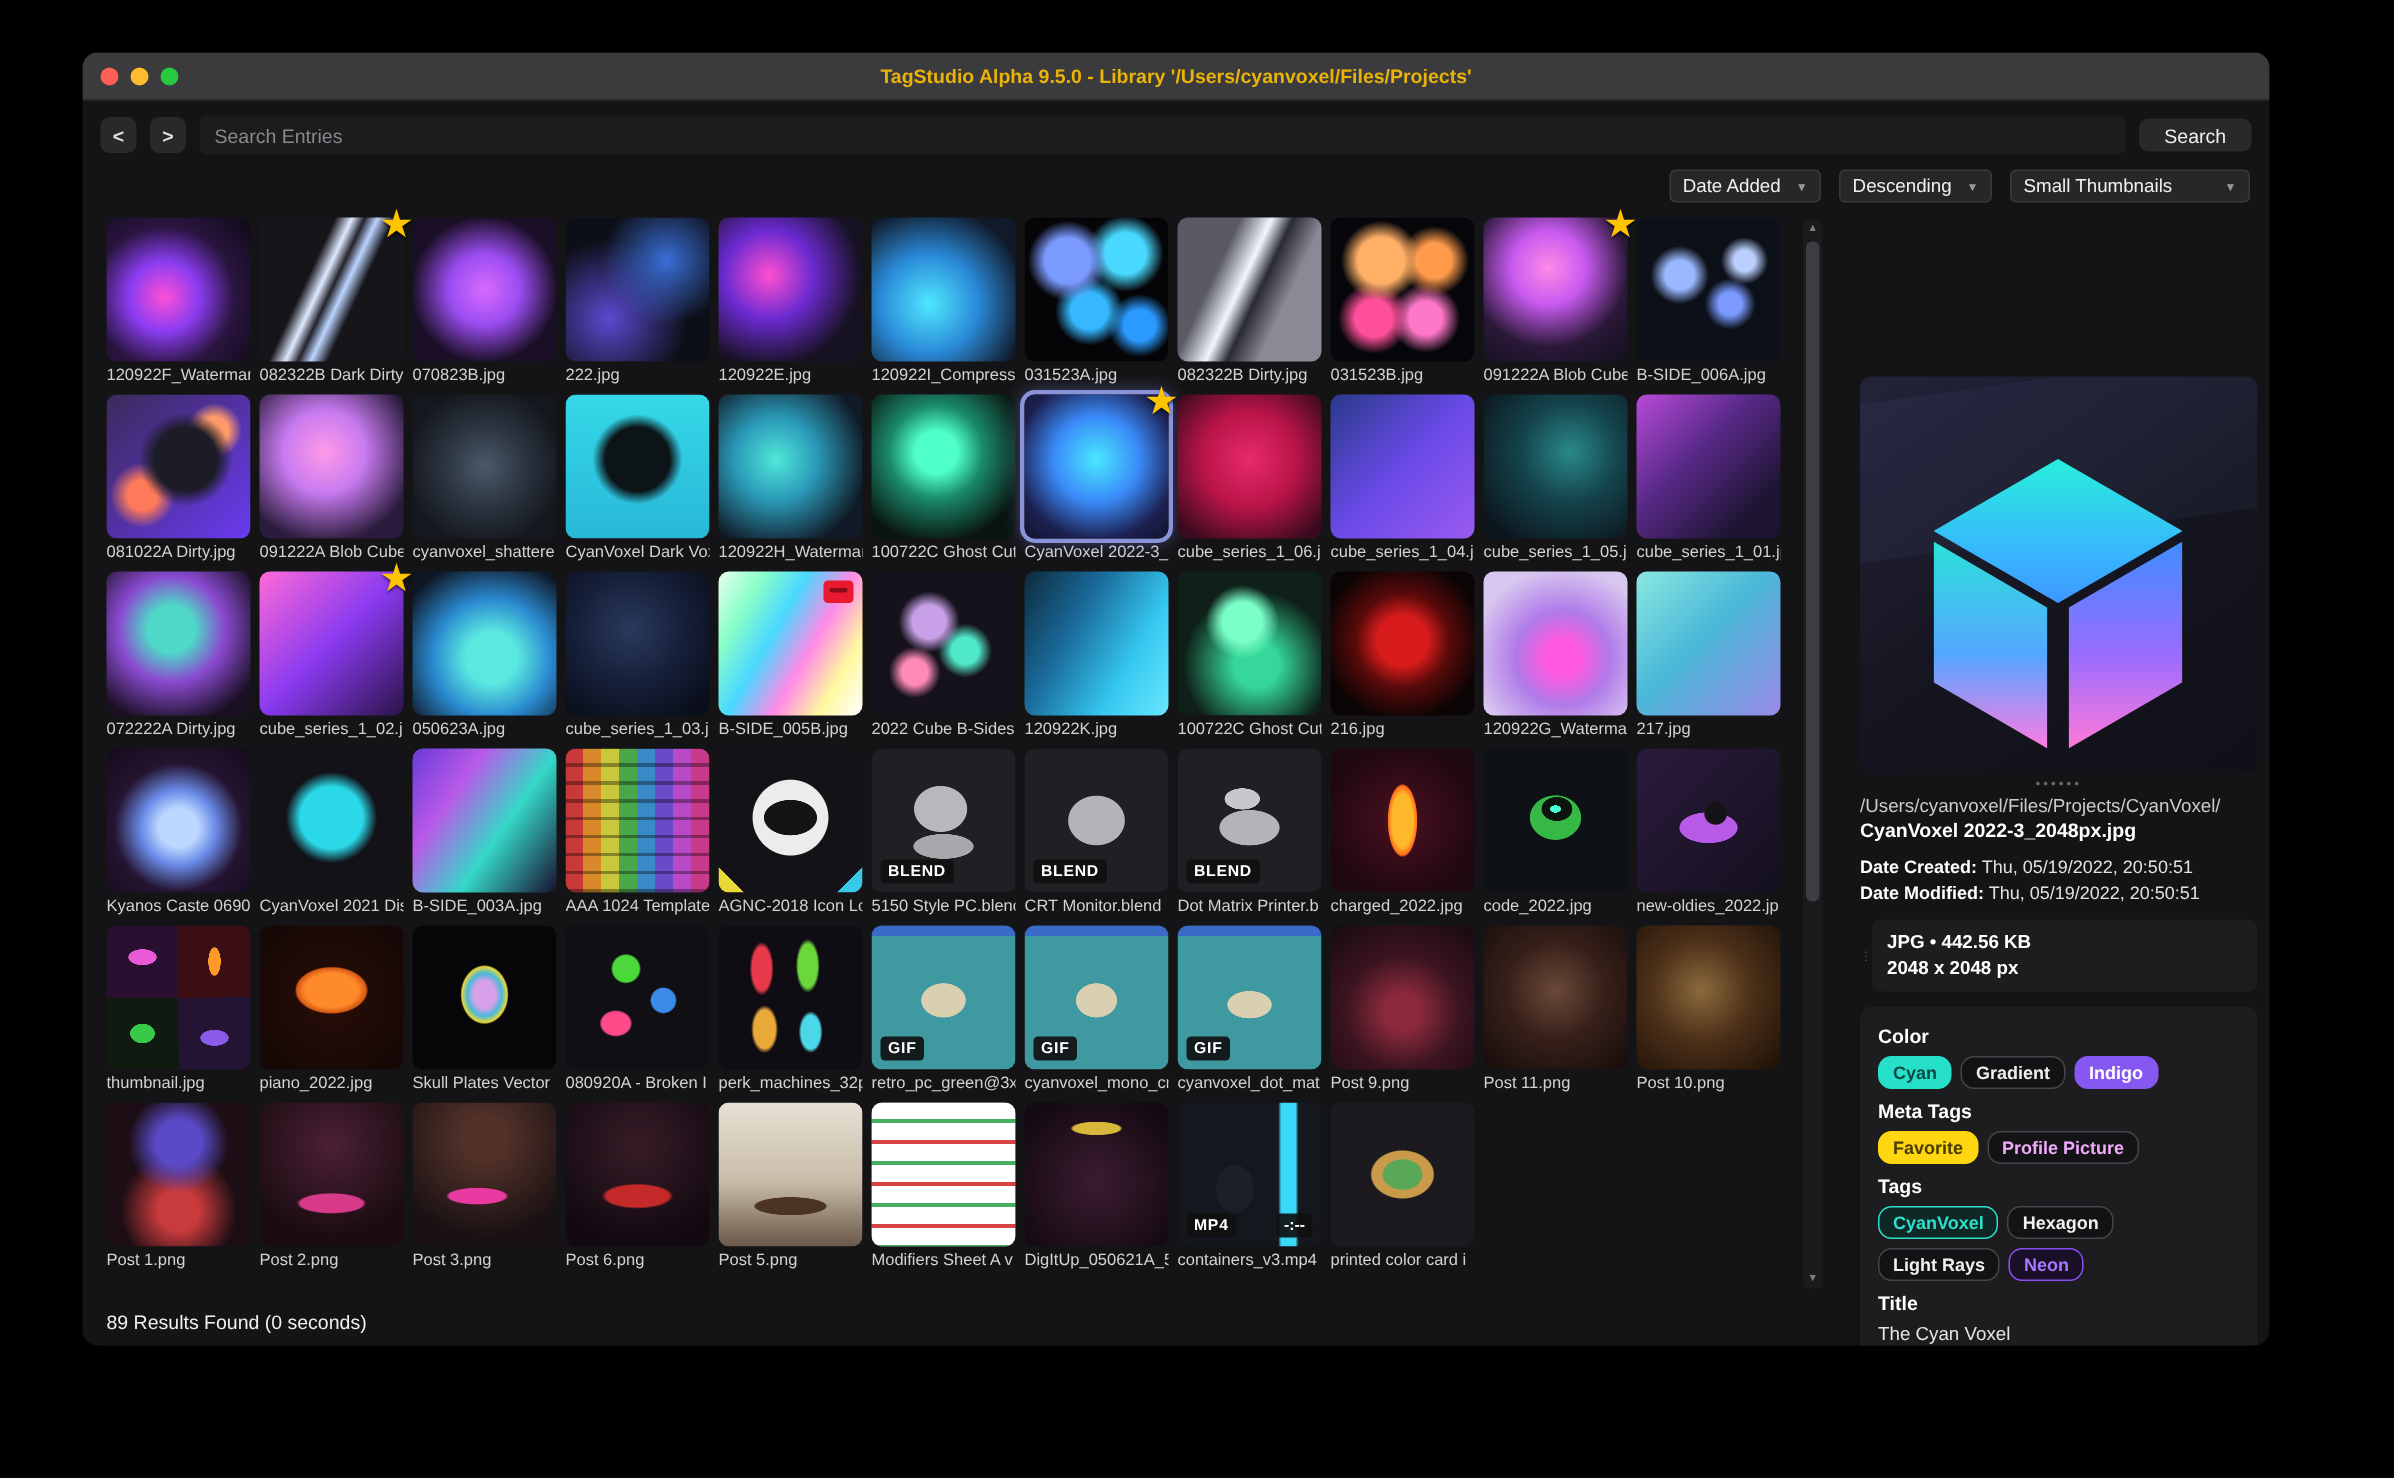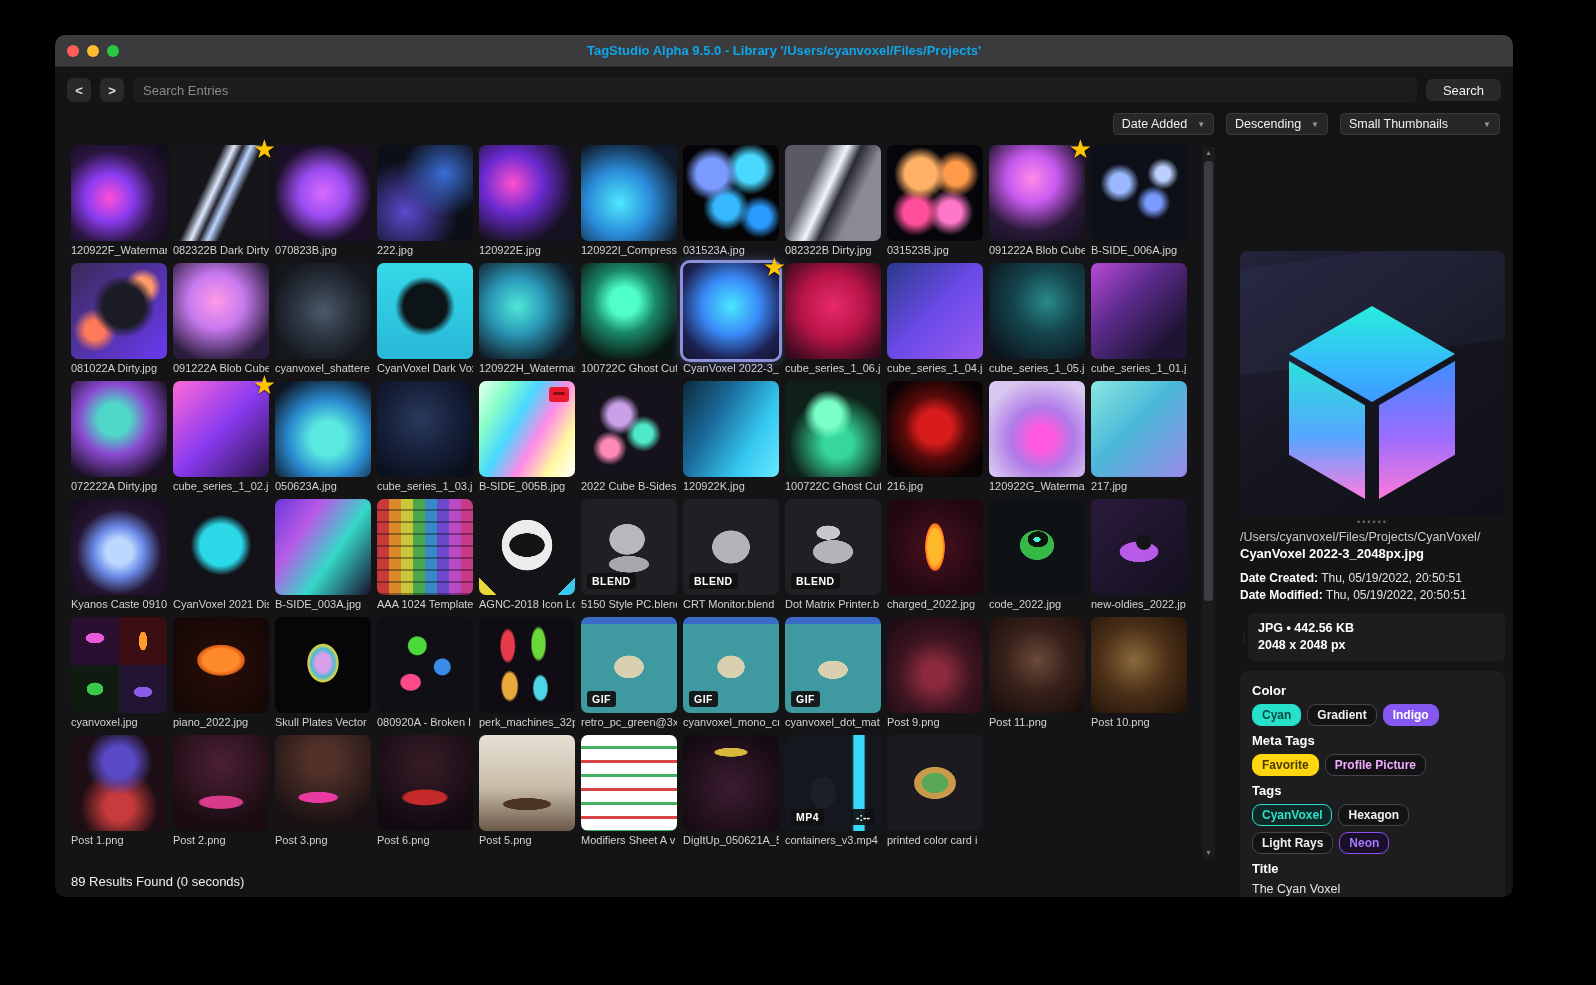--- a/index.html
+++ b/index.html
@@ -5,21 +5,21 @@
   * { margin:0; padding:0; box-sizing:border-box; }
   html,body { width:1596px; height:985px; background:#000; overflow:hidden;
     font-family:"Liberation Sans", sans-serif; }
   .window { position:absolute; left:55px; top:35px; width:1458px; height:862px;
     background:#141416; border-radius:10px; overflow:hidden; box-shadow:0 10px 40px rgba(0,0,0,.8); }
   
   .titlebar { height:32px; background:#3b3b3d; display:flex; align-items:center; position:relative;
     border-bottom:1px solid #2a2a2c; }
   .lights { display:flex; gap:8px; margin-left:12px; }
   .light { width:12px; height:12px; border-radius:50%; }
-  .title { position:absolute; left:0; right:0; text-align:center; color:#0ea5e9;
+  .title { position:absolute; left:0; right:0; text-align:center; color:#eab308;
     font-size:13px; font-weight:bold; pointer-events:none; }
   
   .toolbar { display:flex; align-items:center; gap:9px; padding:10px 12px 6px 12px; }
   .navbtn { width:24px; height:24px; background:#29292b; border-radius:6px; color:#e0e0e0;
     font-size:13px; font-weight:bold; display:flex; align-items:center; justify-content:center; cursor:pointer; }
   .searchbox { flex:1; height:26px; background:#1c1c1e; border-radius:5px; display:flex; align-items:center;
     padding:0 10px; color:#8a8a8e; font-size:13px; }
   .searchbtn { width:75px; height:22px; background:#29292b; border-radius:6px; color:#f0f0f0;
     font-size:13px; display:flex; align-items:center; justify-content:center; cursor:pointer; }
   
@@ -266,21 +266,21 @@
           <div class="cell">
             <div class="thumb" style="background: radial-gradient(circle at 55% 60%, rgb(255, 90, 224) 0px, rgb(255, 90, 224) 15%, rgb(176, 122, 232) 40%, rgb(216, 200, 240) 78%);"></div>
             <div class="tname">120922G_Watermar</div>
           </div>
           <div class="cell">
             <div class="thumb" style="background: linear-gradient(135deg, rgb(138, 232, 224) 0%, rgb(74, 184, 216) 45%, rgb(154, 138, 232) 100%);"></div>
             <div class="tname">217.jpg</div>
           </div>
           <div class="cell">
             <div class="thumb" style="background: radial-gradient(circle at 50% 55%, rgb(188, 216, 255) 0px, rgb(188, 216, 255) 18%, rgb(106, 138, 232) 35%, rgb(36, 20, 48) 60%, rgb(20, 10, 28) 100%);"></div>
-            <div class="tname">Kyanos Caste 0910</div>
+            <div class="tname">Kyanos Caste 0690</div>
           </div>
           <div class="cell">
             <div class="thumb" style="background: radial-gradient(circle at 50% 48%, rgb(42, 216, 232) 0px, rgb(42, 216, 232) 30%, rgb(18, 18, 24) 44%);"></div>
             <div class="tname">CyanVoxel 2021 Dis</div>
           </div>
           <div class="cell">
             <div class="thumb" style="background: linear-gradient(125deg, rgb(106, 58, 216) 0%, rgb(184, 90, 232) 30%, rgb(53, 216, 200) 60%, rgb(26, 16, 48) 100%);"></div>
             <div class="tname">B-SIDE_003A.jpg</div>
           </div>
           <div class="cell">
@@ -316,21 +316,21 @@
           <div class="cell">
             <div class="thumb" style="background: radial-gradient(6px 4px at 50% 42%, rgb(74, 255, 216) 0px, rgb(74, 255, 216) 60%, transparent 62%), radial-gradient(18px 14px at 51% 42%, rgb(12, 20, 12) 0px, rgb(12, 20, 12) 56%, transparent 58%), radial-gradient(30px 26px at 50% 48%, rgb(53, 184, 69) 0px, rgb(53, 184, 69) 56%, transparent 58%), rgb(14, 18, 22);"></div>
             <div class="tname">code_2022.jpg</div>
           </div>
           <div class="cell">
             <div class="thumb" style="background: radial-gradient(8px at 55% 45%, rgb(20, 20, 24) 0px, rgb(20, 20, 24) 90%, transparent 100%), radial-gradient(34px 18px at 50% 55%, rgb(184, 90, 232) 0px, rgb(184, 90, 232) 56%, transparent 58%), linear-gradient(135deg, rgb(42, 26, 60), rgb(20, 16, 30));"></div>
             <div class="tname">new-oldies_2022.jp</div>
           </div>
           <div class="cell">
             <div class="thumb" style="background: radial-gradient(16px 9px at 25% 22%, rgb(232, 90, 216) 0px, rgb(232, 90, 216) 58%, transparent 60%), radial-gradient(7px 16px at 75% 25%, rgb(255, 154, 42) 0px, rgb(255, 154, 42) 58%, transparent 60%), radial-gradient(14px 11px at 25% 75%, rgb(58, 200, 74) 0px, rgb(58, 200, 74) 58%, transparent 60%), radial-gradient(16px 9px at 75% 78%, rgb(138, 90, 232) 0px, rgb(138, 90, 232) 58%, transparent 60%), conic-gradient(rgb(58, 14, 18) 0deg, rgb(58, 14, 18) 25%, rgb(36, 20, 52) 25%, rgb(36, 20, 52) 50%, rgb(16, 26, 16) 50%, rgb(16, 26, 16) 75%, rgb(42, 16, 48) 75%, rgb(42, 16, 48) 100%);"></div>
-            <div class="tname">cyanvoxel.jpg</div>
+            <div class="tname">thumbnail.jpg</div>
           </div>
           <div class="cell">
             <div class="thumb" style="background: radial-gradient(34px 22px at 50% 45%, rgb(255, 138, 42) 0px, rgb(255, 138, 42) 52%, rgb(216, 90, 20) 68%, transparent 72%), radial-gradient(circle, rgb(42, 14, 8) 0%, rgb(22, 8, 6) 85%);"></div>
             <div class="tname">piano_2022.jpg</div>
           </div>
           <div class="cell">
             <div class="thumb" style="background: radial-gradient(26px 32px at 50% 48%, rgb(216, 160, 232) 0px, rgb(216, 160, 232) 28%, rgb(74, 184, 216) 45%, rgb(232, 216, 58) 58%, transparent 62%), rgb(6, 6, 8);"></div>
             <div class="tname">Skull Plates Vector</div>
           </div>
           <div class="cell">

